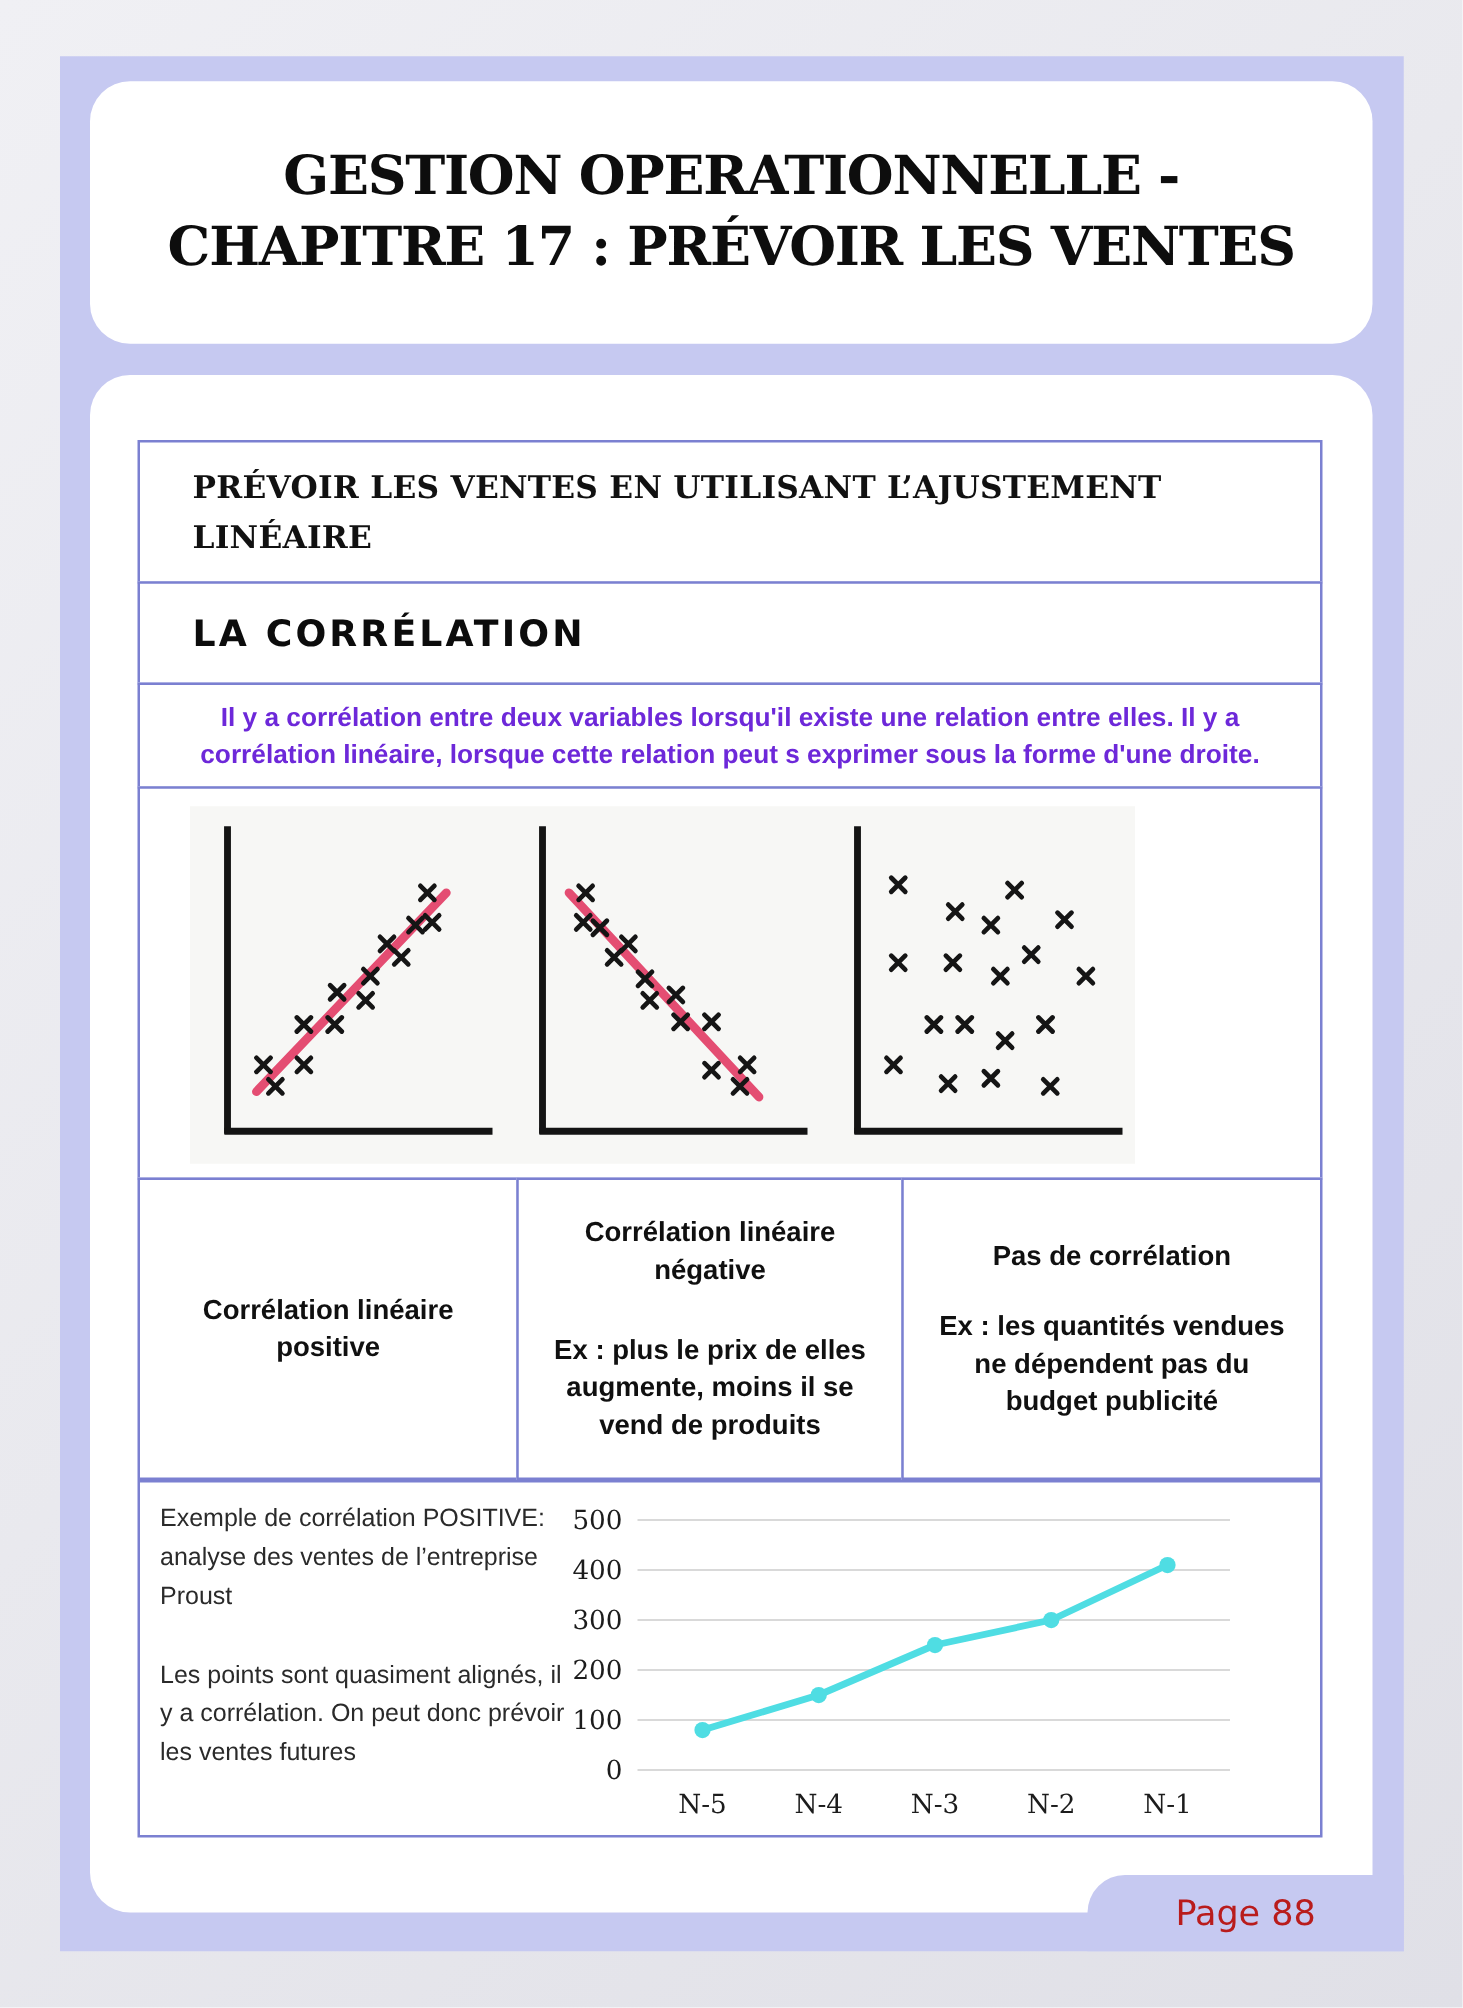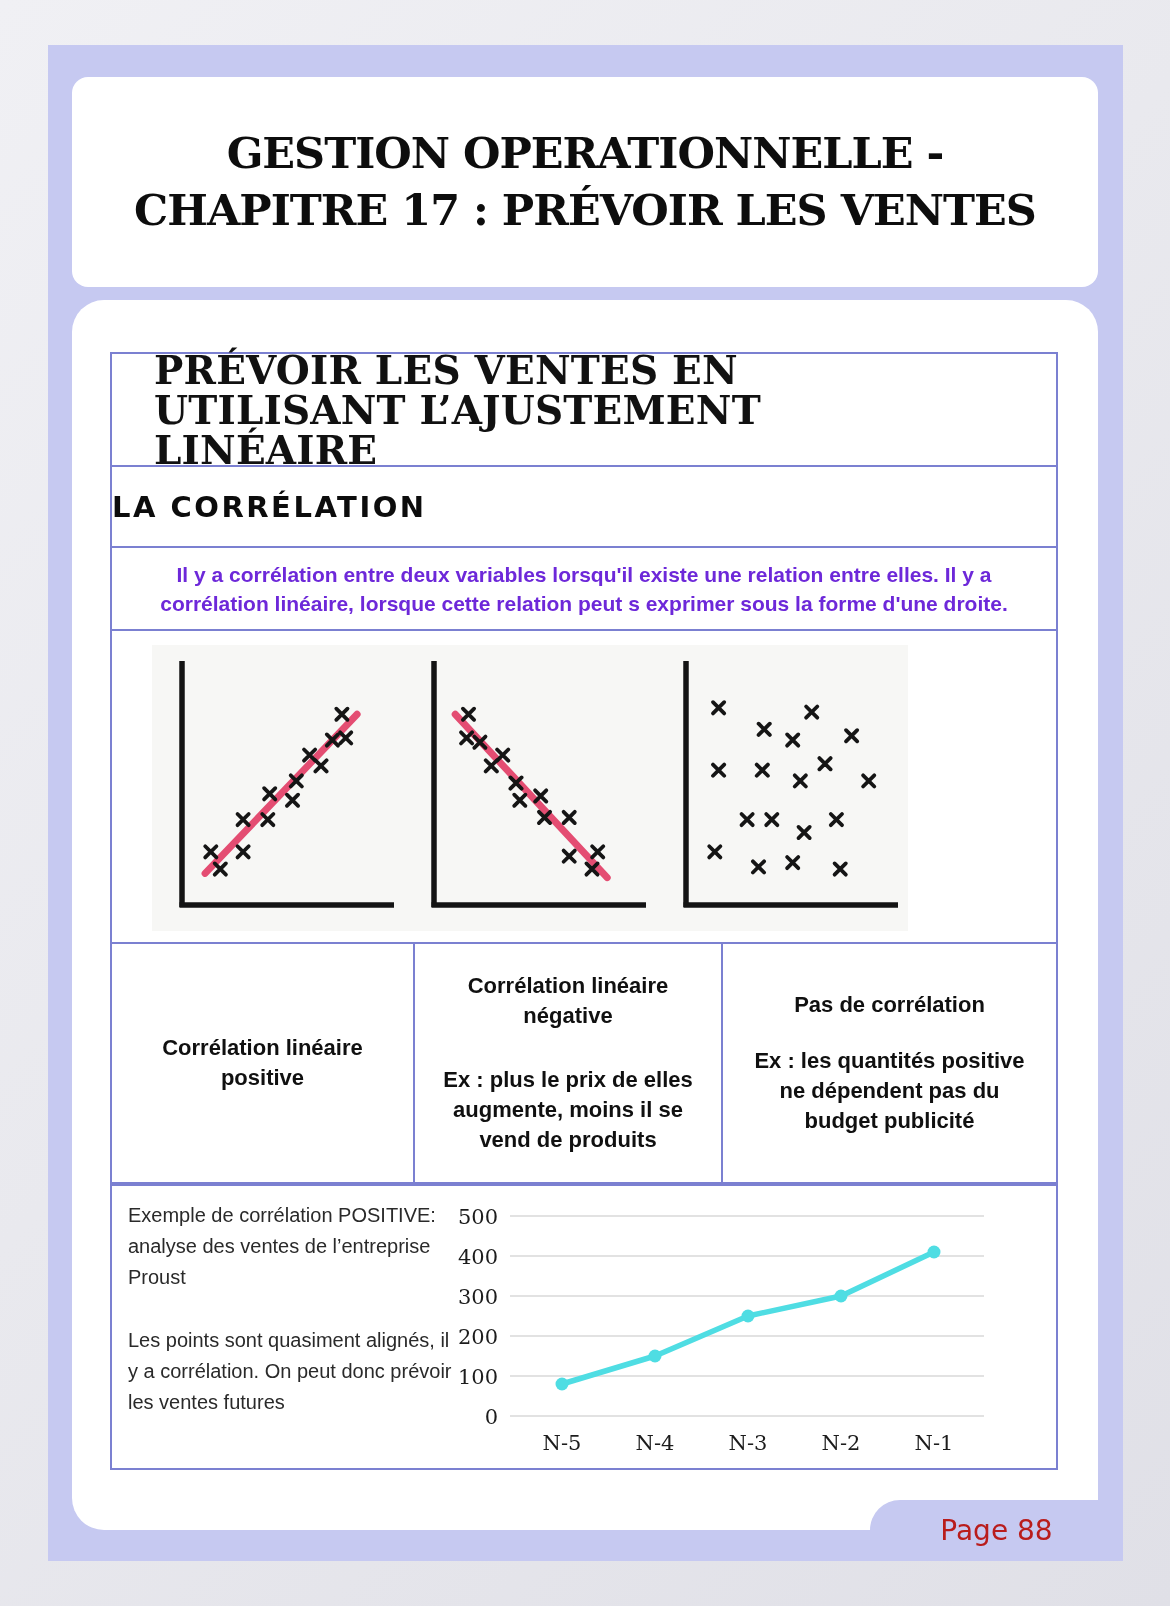--- a/index.html
+++ b/index.html
@@ -16,24 +16,24 @@
 
   .purple-panel {
     position: absolute;
     left: 48px; top: 45px;
     width: 1075px; height: 1516px;
     background: #c6c9f1;
   }
 
   .title-card {
     position: absolute;
-    left: 24px; top: 32px;
+    left: 24px; top: 20px;
     width: 1026px; height: 210px;
     background: #ffffff;
-    border-radius: 16px;
+    border-radius: 32px;
     display: flex;
     flex-direction: column;
     justify-content: center;
     align-items: center;
   }
   .main-title {
     text-align: center;
     font-family: "DejaVu Serif", "Liberation Serif", serif;
     font-weight: 700;
     font-size: 43px;
@@ -64,30 +64,31 @@
 
   .box-heading {
     height: 115px;
     display: flex;
     align-items: center;
     padding: 0 60px 0 42px;
   }
   .section-heading {
     font-family: "DejaVu Serif", "Liberation Serif", serif;
     font-weight: 700;
-    font-size: 39px;
+    font-size: 25px;
     line-height: 40px;
     color: #111111;
     letter-spacing: 0.2px;
   }
 
   .box-subheading {
     height: 83px;
     display: flex;
     align-items: center;
+    padding-left: 42px;
   }
   .subheading {
     font-family: "DejaVu Sans", sans-serif;
     font-weight: 700;
     font-size: 29px;
     letter-spacing: 2.5px;
     color: #0c0c0c;
   }
 
   .box-intro {
@@ -283,21 +284,21 @@
         <div class="box-row">
           <div class="col col-1">
             <div class="col-title">Corrélation linéaire positive</div>
           </div>
           <div class="col col-2">
             <div class="col-title">Corrélation linéaire négative</div>
             <div class="col-example">Ex : plus le prix de elles augmente, moins il se vend de produits</div>
           </div>
           <div class="col col-3">
             <div class="col-title">Pas de corrélation</div>
-            <div class="col-example">Ex : les quantités positive ne dépendent pas du budget publicité</div>
+            <div class="col-example">Ex : les quantités vendues ne dépendent pas du budget publicité</div>
           </div>
         </div>
 
         <div class="box box-example">
           <div class="example-text">
             <p>Exemple de corrélation POSITIVE: analyse des ventes de l’entreprise Proust</p>
             <p>Les points sont quasiment alignés, il y a corrélation. On peut donc prévoir les ventes futures</p>
           </div>
           <div class="line-chart"><svg width="580" height="272" viewBox="0 0 580 272">
                 <line x1="58" y1="226" x2="532" y2="226" stroke="#d9d9d9" stroke-width="1.6"></line>

